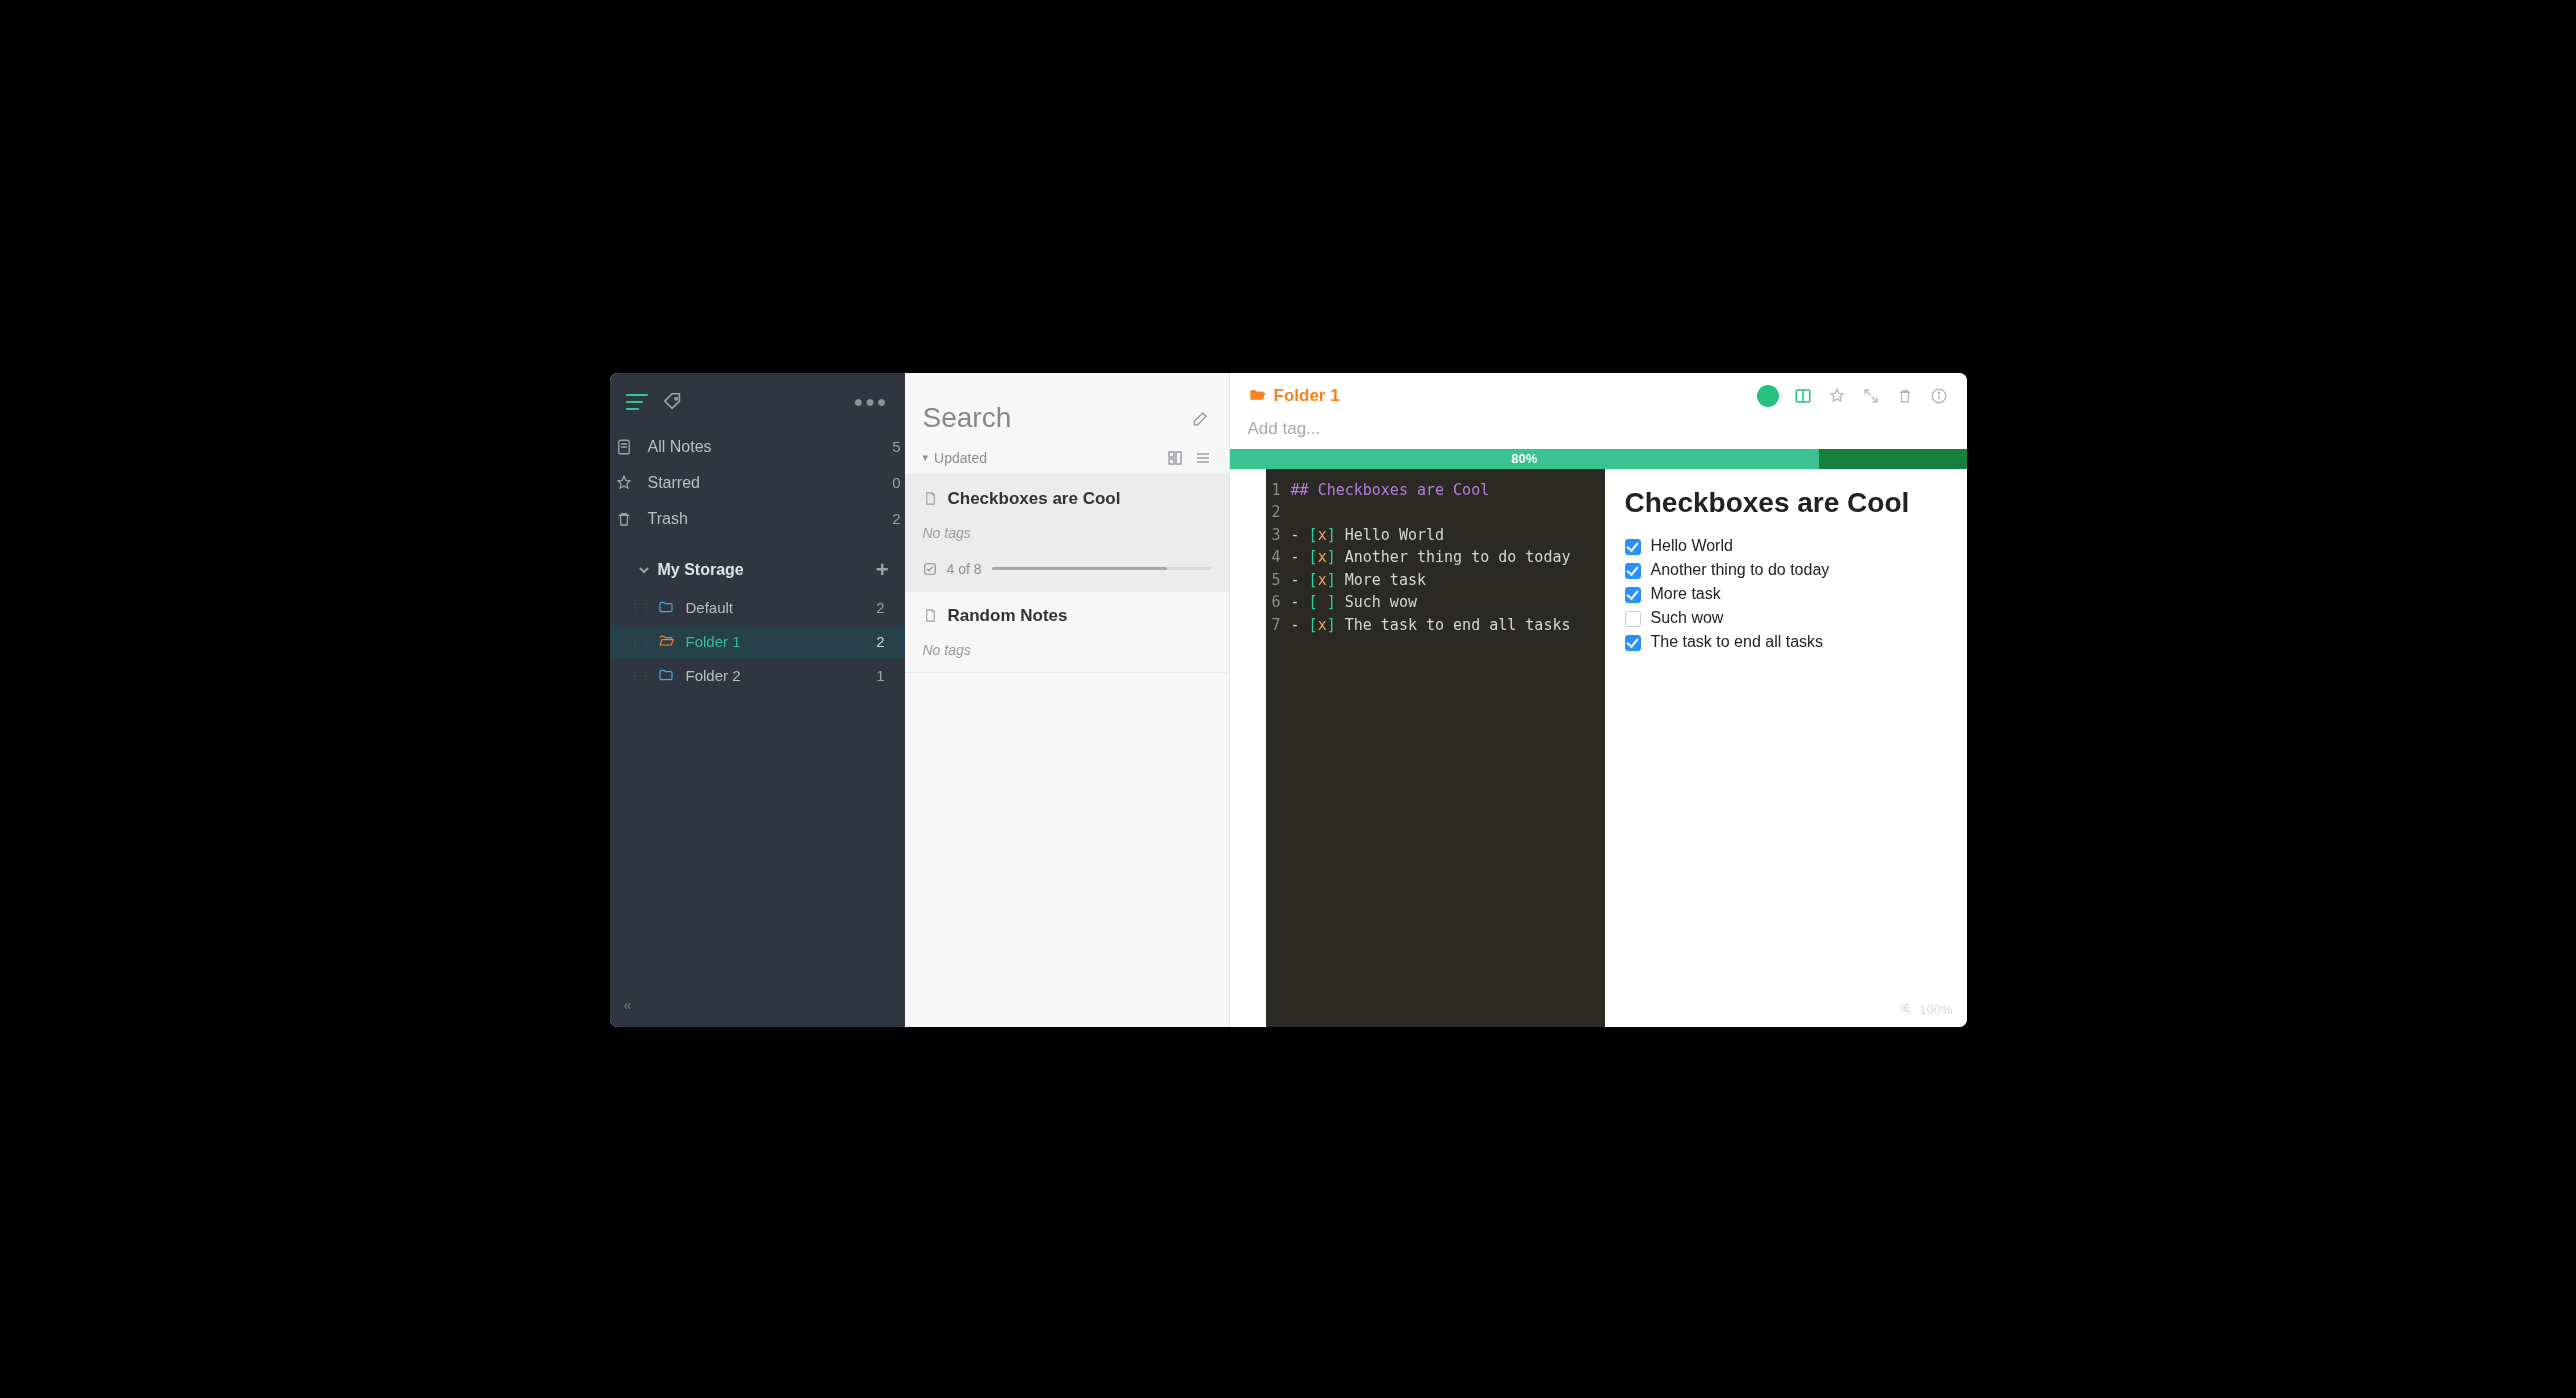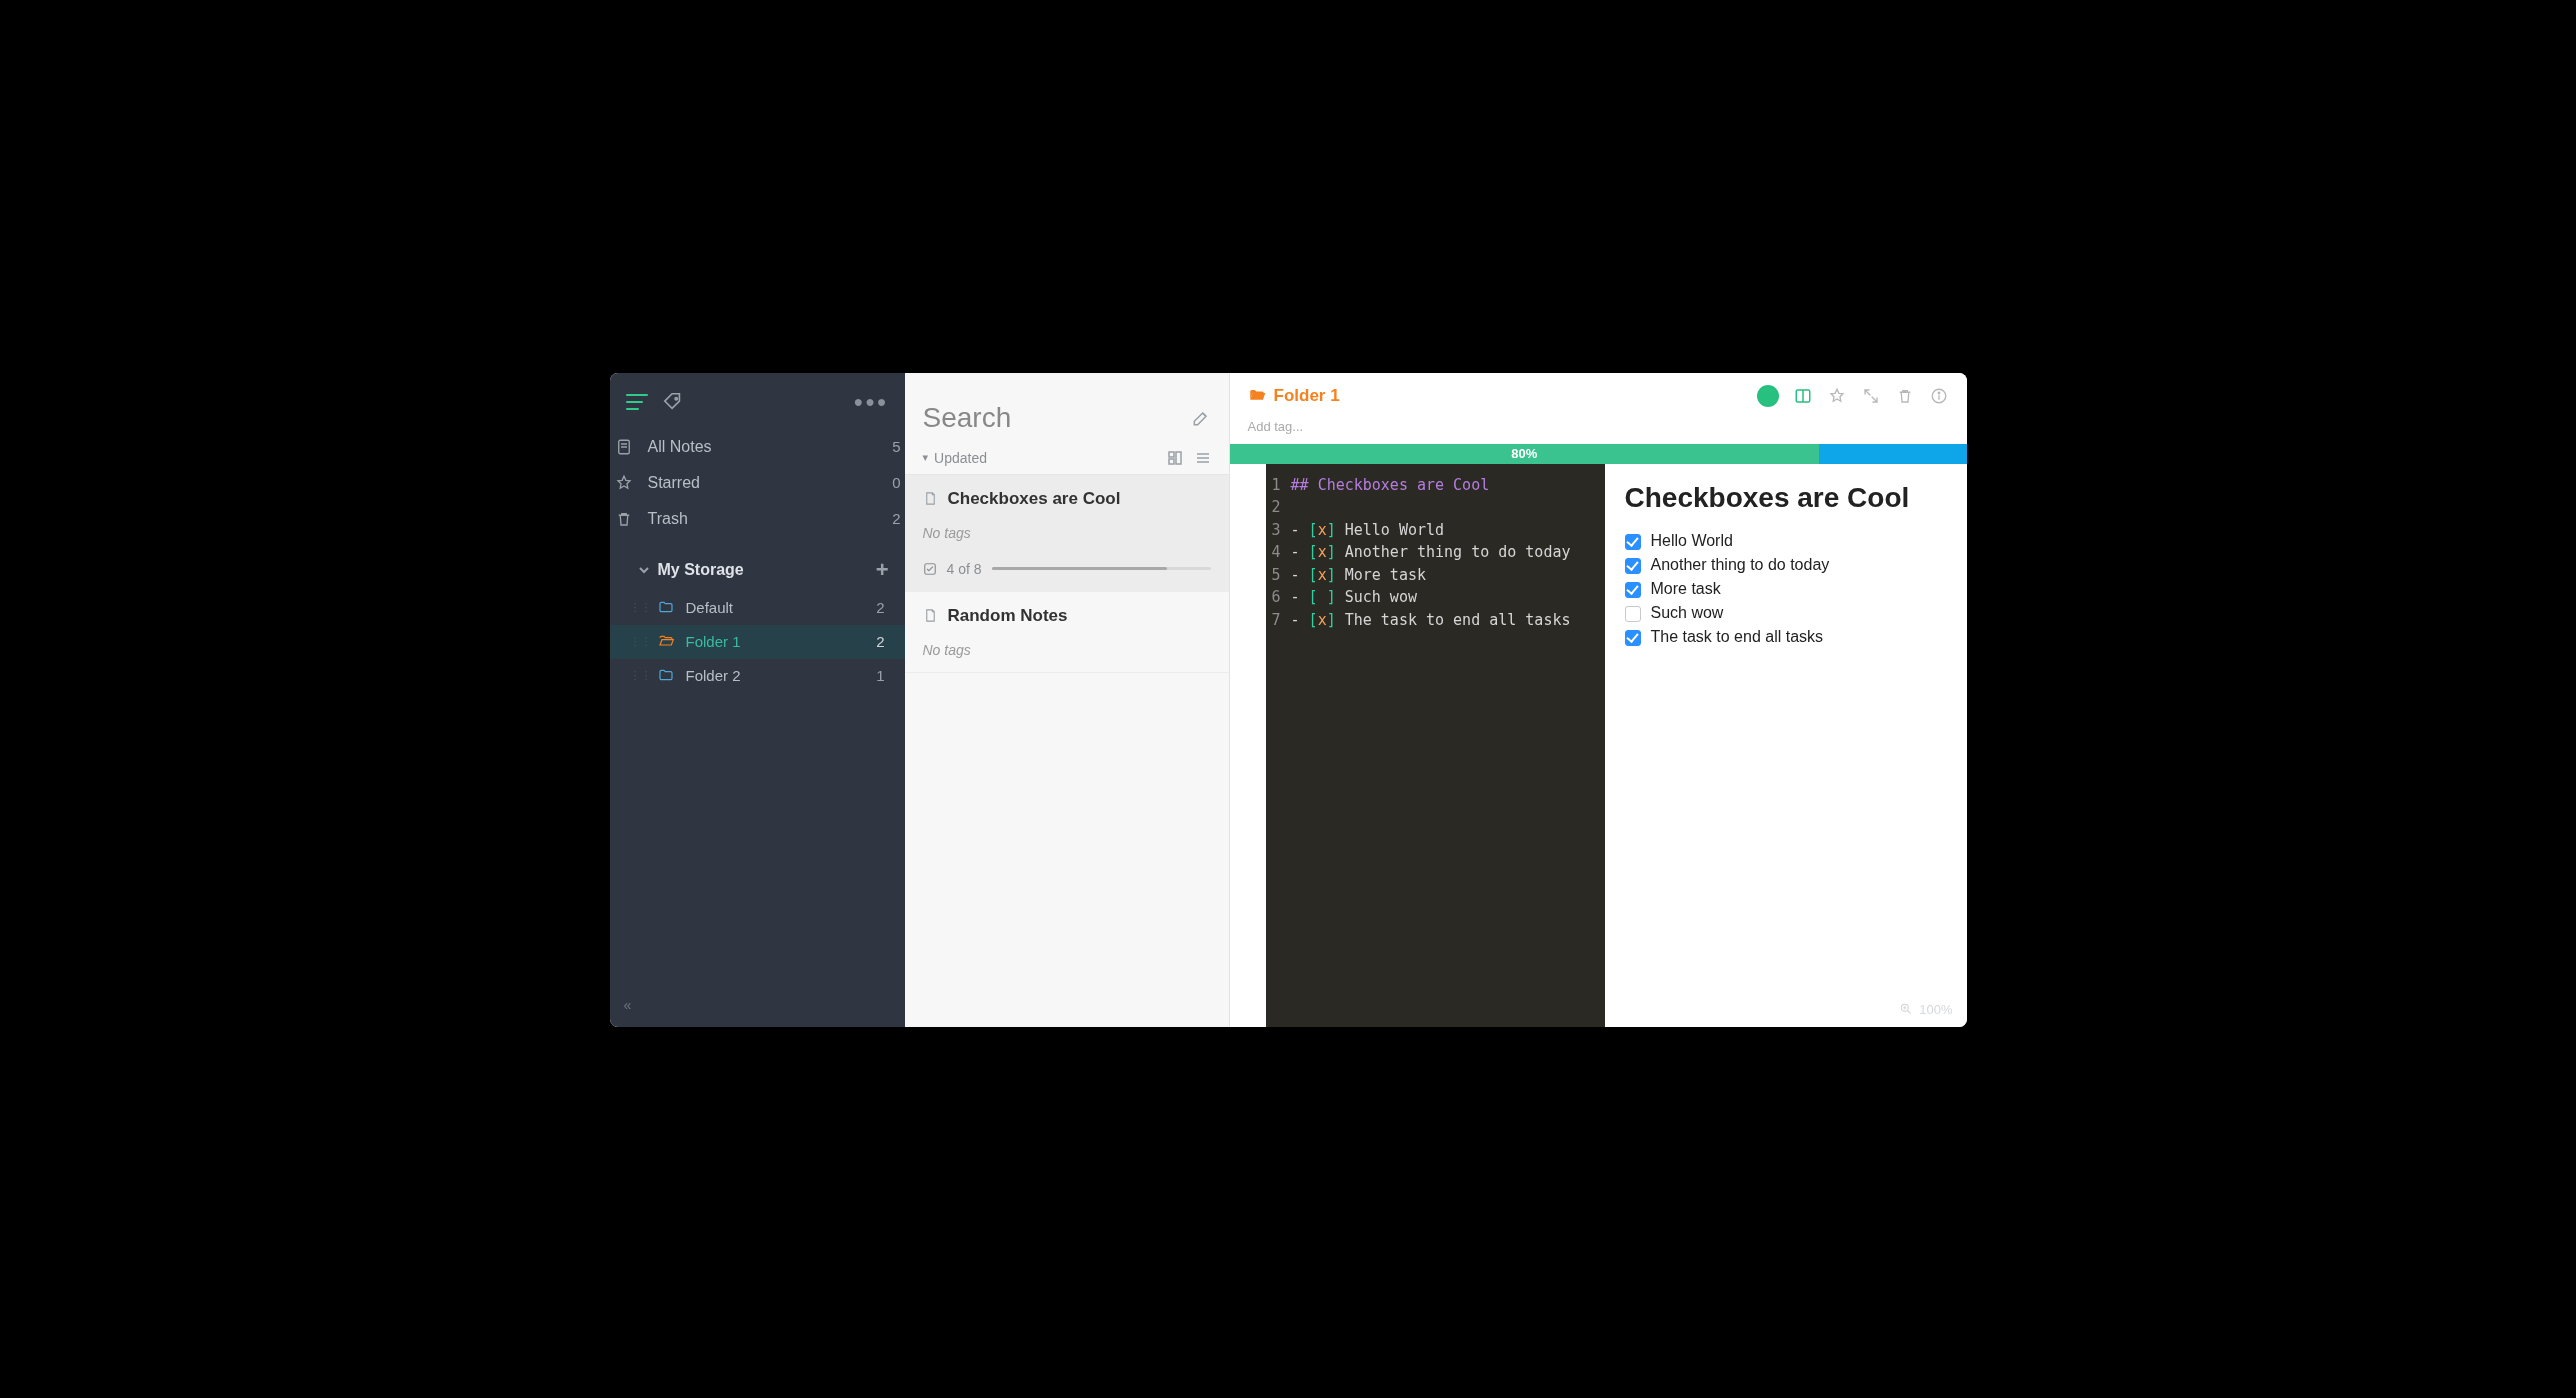--- a/index.html
+++ b/index.html
@@ -71,22 +71,22 @@
 .note-card .nt-prog{display:flex;align-items:center;margin-top:20px;color:#8b8f93;font-size:14px;gap:10px;}
 .note-card .pbar{flex:1;height:3px;background:#d8d8d8;border-radius:2px;position:relative;}
 .note-card .pbar .pfill{position:absolute;left:0;top:0;bottom:0;background:#a8a8a8;border-radius:2px;}
 
 .editorpane{flex:1;display:flex;flex-direction:column;position:relative;background:#fff;}
 .ed-top{display:flex;align-items:center;padding:12px 18px;}
 .ed-folder{display:flex;align-items:center;gap:8px;color:#f58220;font-weight:600;font-size:17px;cursor:pointer;}
 .ed-actions{margin-left:auto;display:flex;align-items:center;gap:14px;color:#b6b8ba;}
 .ed-actions .circ{width:22px;height:22px;border-radius:50%;background:#28c07f;cursor:pointer;}
 .ed-actions .ico-btn{cursor:pointer;display:flex;align-items:center;justify-content:center;width:20px;height:20px;}
-.ed-tags{padding:0 18px 10px;color:#aaa;font-size:13px;}
-.ed-progress{height:20px;background:#0ea5e9;position:relative;}
+.ed-tags{padding:0 18px 10px;color:#aaa;font-size:17px;}
+.ed-progress{height:20px;background:#15803d;position:relative;}
 .ed-progress .fill{position:absolute;left:0;top:0;bottom:0;background:#3ac28f;display:flex;align-items:center;justify-content:center;color:#fff;font-size:13px;font-weight:600;}
 .ed-body{flex:1;display:flex;min-height:0;}
 .code-col{width:339px;background:#2b2923;font-family:ui-monospace,Menlo,Consolas,monospace;font-size:15px;line-height:1.5;padding:10px 12px 10px 6px;display:flex;color:#d6d6d6;overflow:hidden;margin-left:36px;}
 .gutter{color:#8c8c8c;text-align:right;padding-right:10px;user-select:none;}
 .codelines{flex:1;white-space:pre-wrap;word-break:break-word;}
 .tok-h{color:#b67de0;}
 .tok-k{color:#30cfa0;}
 .tok-x{color:#f2a15a;}
 .preview-col{flex:1;padding:18px 20px;overflow:auto;}
 .preview-col h2{font-size:28px;font-weight:800;color:#222;margin-bottom:18px;}

